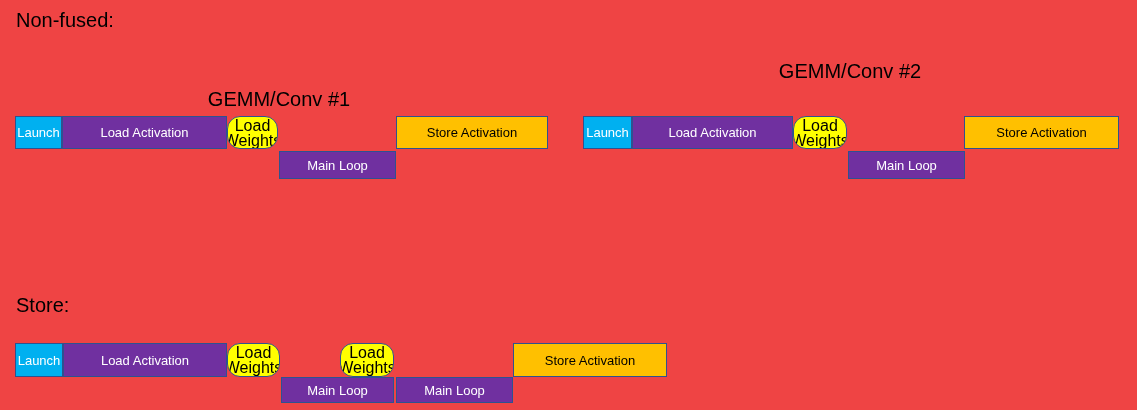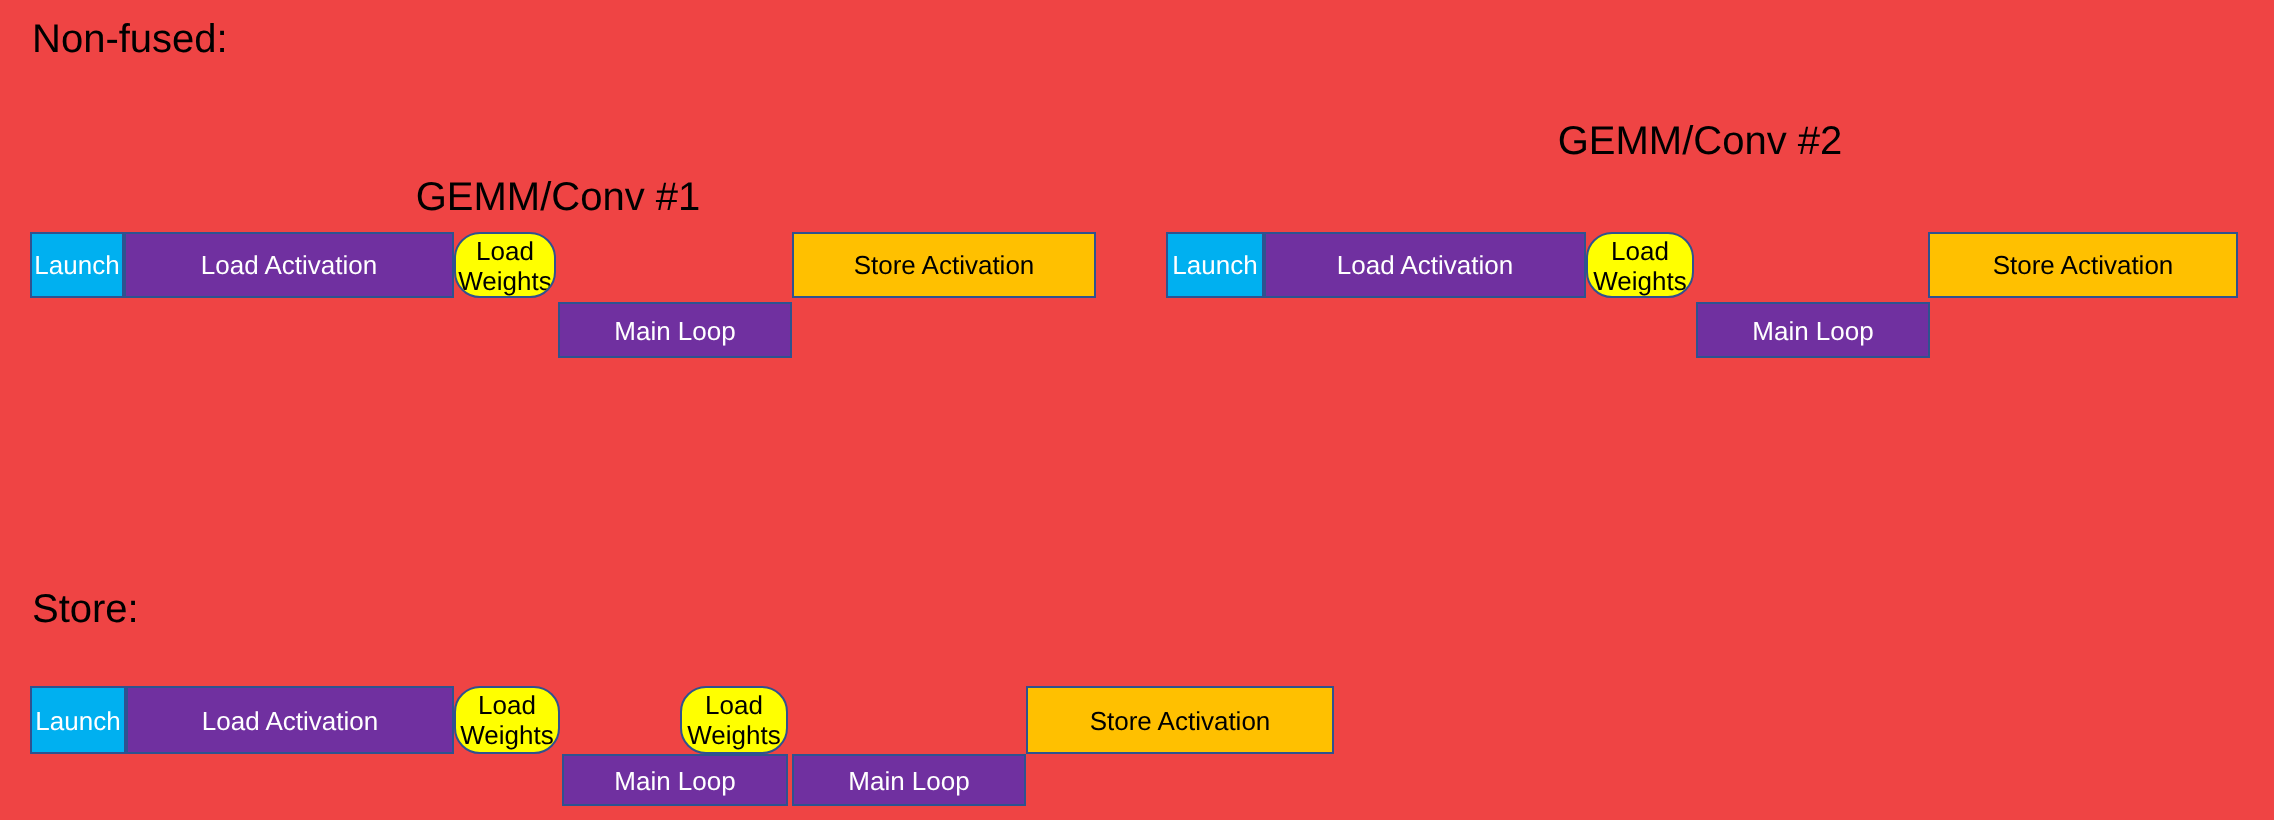--- a/index.html
+++ b/index.html
@@ -43,21 +43,21 @@
     display: flex;
     align-items: center;
     justify-content: center;
     text-align: center;
     font-size: 13px;
     white-space: nowrap;
     overflow: hidden;
   }
   .seg.wrap {
     white-space: normal;
-    font-size: 13px;
+    font-size: 16px;
     line-height: 15px;
     border-radius: 13px;
   }
 </style>
 </head>
 <body>
 
 <div class="canvas">
   <div class="sec-title title-nonfused">Non-fused:</div>
   <div class="sec-title title-fused">Store:</div>

